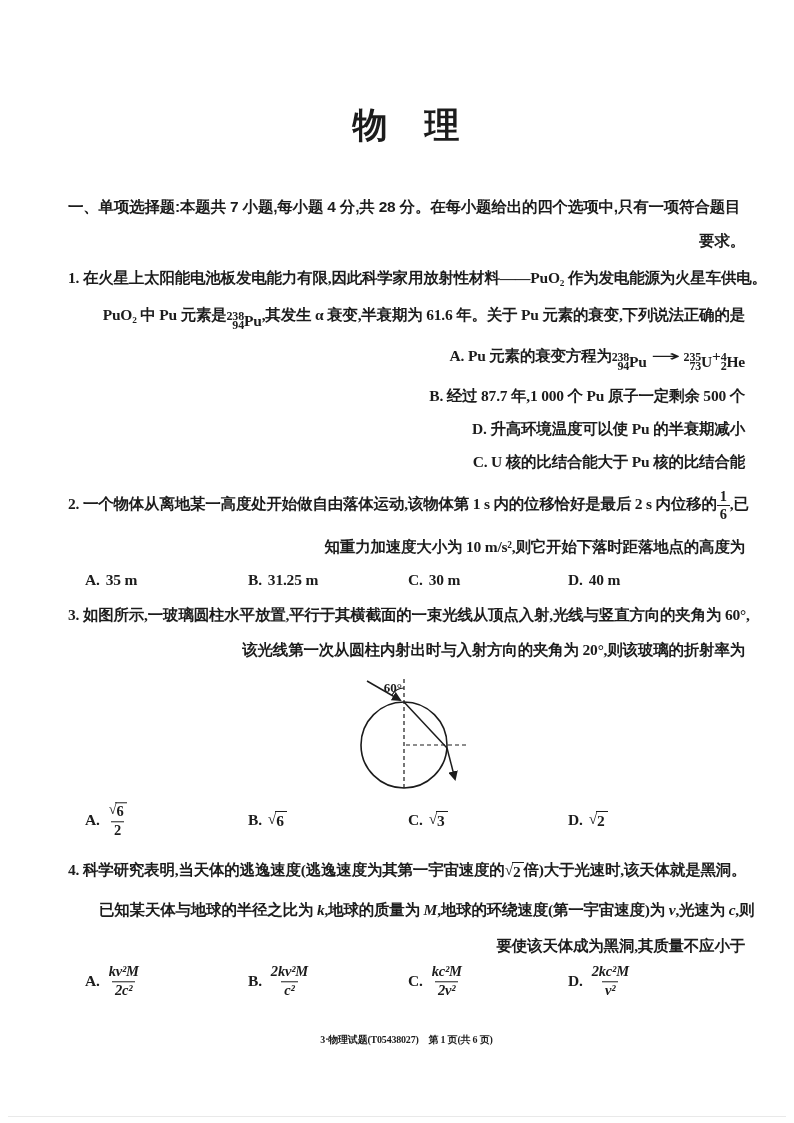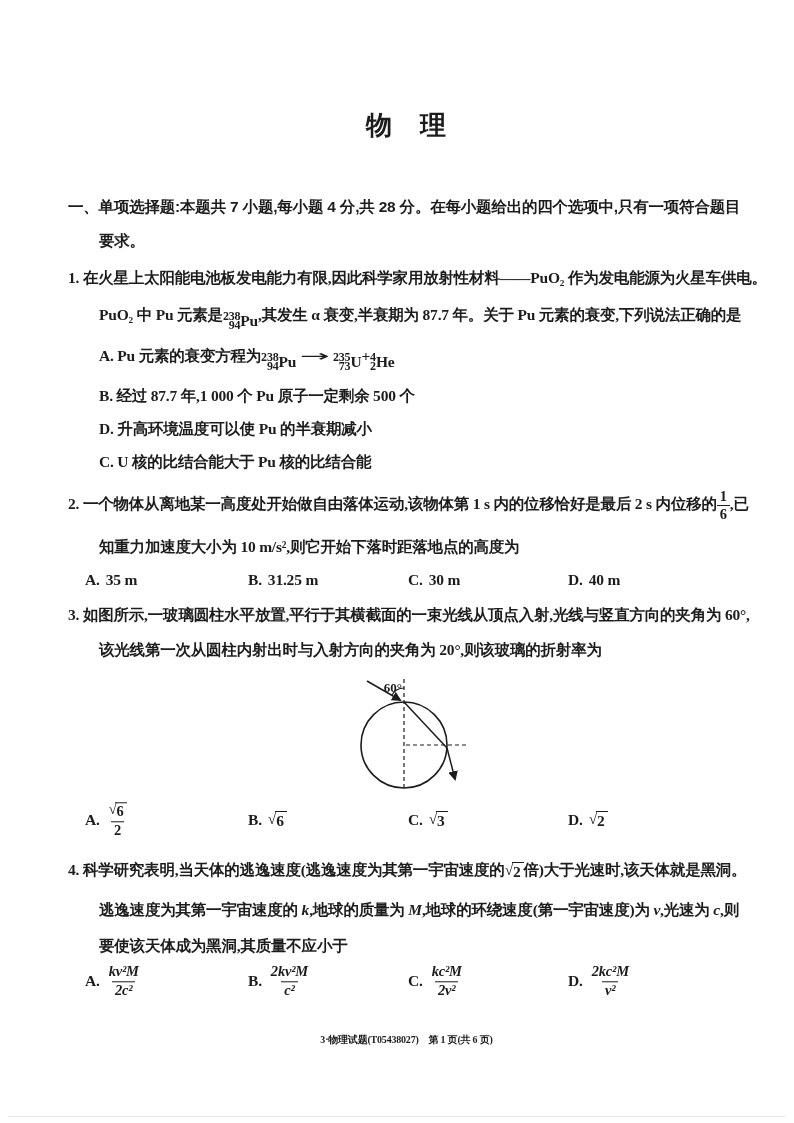--- a/index.html
+++ b/index.html
@@ -10,33 +10,33 @@
     overflow:hidden;
     font-family:"Liberation Serif","DejaVu Serif",serif;
     color:#1c1c1c;
   }
   .content{padding:0 49px 0 68px;}
   .title{
     margin:105px 0 0 0;
     text-align:center;
     font-family:"Liberation Sans","DejaVu Sans",sans-serif;
     font-weight:700;
-    font-size:26px;
+    font-size:35px;
     line-height:40px;
     letter-spacing:1px;
   }
   .line{
     font-size:15.5px;
     line-height:22px;
     font-weight:600;
     letter-spacing:-0.2px;
     white-space:nowrap;
   }
   .hei{font-family:"Liberation Sans","DejaVu Sans",sans-serif;font-weight:700;}
-  .indent{margin-left:31px;}
+  .indent{margin-left:31px;text-align:right;}
   
   .frac{
     display:inline-flex;flex-direction:column;align-items:center;
     vertical-align:middle;font-size:14.5px;line-height:1.05;
   }
   .frac .num{padding:0 3px 1px 3px;}
   .frac .den{border-top:1.3px solid #1c1c1c;padding:1px 3px 0 3px;}
   .frac.math{font-style:italic;}
   
   .nuclide{display:inline-flex;align-items:center;}
@@ -73,21 +73,21 @@
     <div class="line hei indent" style="margin-top:12px;">要求。</div>
 
     <div class="line" style="margin-top:15px;">1. 在火星上太阳能电池板发电能力有限,因此科学家用放射性材料——PuO₂ 作为发电能源为火星车供电。</div>
     <div class="line indent" style="margin-top:15px;">
       <span>PuO₂ 中 Pu 元素是</span><span class="nuclide">
           <span class="stack">
             <span>238</span>
             <span>94</span>
           </span>
           <span>Pu</span>
-        </span><span>,其发生 α 衰变,半衰期为 87.7 年。关于 Pu 元素的衰变,下列说法正确的是</span>
+        </span><span>,其发生 α 衰变,半衰期为 61.6 年。关于 Pu 元素的衰变,下列说法正确的是</span>
     </div>
     <div class="line indent" style="margin-top:13px;">
       <span>A. Pu 元素的衰变方程为</span><span class="nuclide">
           <span class="stack">
             <span>238</span>
             <span>94</span>
           </span>
           <span>Pu</span>
         </span><span class="arrow">→</span><span class="nuclide">
           <span class="stack">
@@ -188,21 +188,21 @@
         </span>
     </div>
 
     <div class="line" style="margin-top:17px;">
       <span>4. 科学研究表明,当天体的逃逸速度(逃逸速度为其第一宇宙速度的</span><span class="sqrt">
           <span class="sg">√</span>
           <span class="rad">2</span>
         </span><span>倍)大于光速时,该天体就是黑洞。</span>
     </div>
     <div class="line indent" style="margin-top:18px;">
-      <span>逃逸速度为其第一宇宙速度的 </span><span class="var">k</span><span>,地球的质量为 </span><span class="var">M</span><span>,地球的环绕速度(第一宇宙速度)为 </span><span class="var">v</span><span>,光速为 </span><span class="var">c</span><span>,则</span>
+      <span>已知某天体与地球的半径之比为 </span><span class="var">k</span><span>,地球的质量为 </span><span class="var">M</span><span>,地球的环绕速度(第一宇宙速度)为 </span><span class="var">v</span><span>,光速为 </span><span class="var">c</span><span>,则</span>
     </div>
     <div class="line indent" style="margin-top:14px;">要使该天体成为黑洞,其质量不应小于</div>
     <div class="opts tall line" style="margin-top:2px;">
       <span class="opt c1">
           <span>A.</span>
           <span class="frac math">
             <span class="num">kv²M</span>
             <span class="den">2c²</span>
           </span>
         </span>

